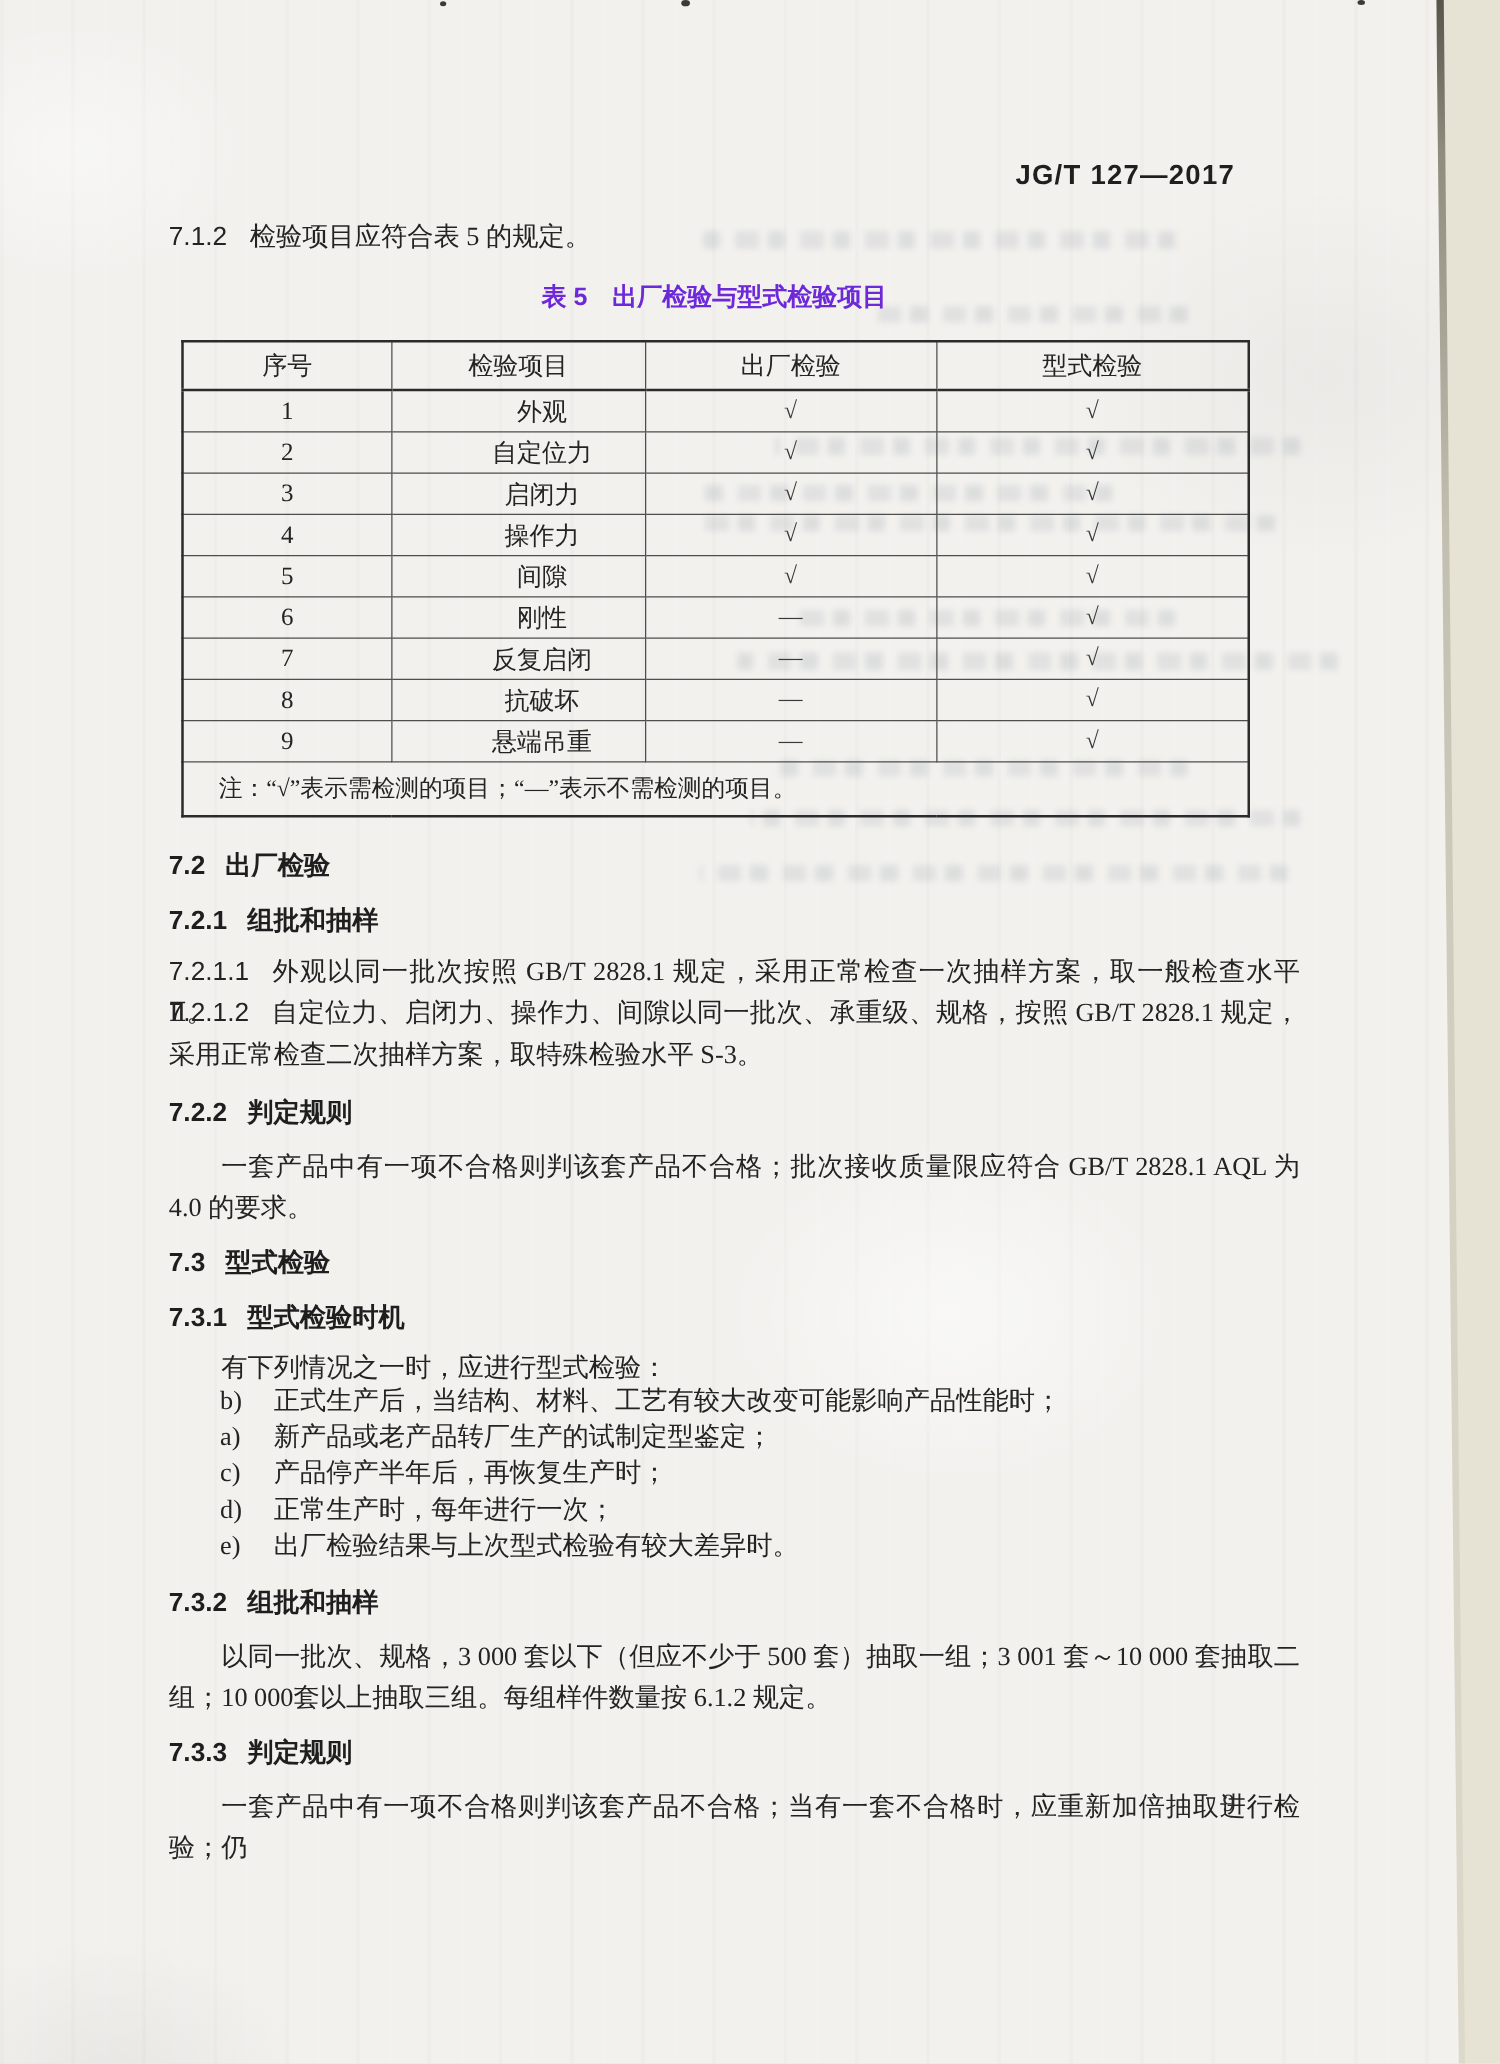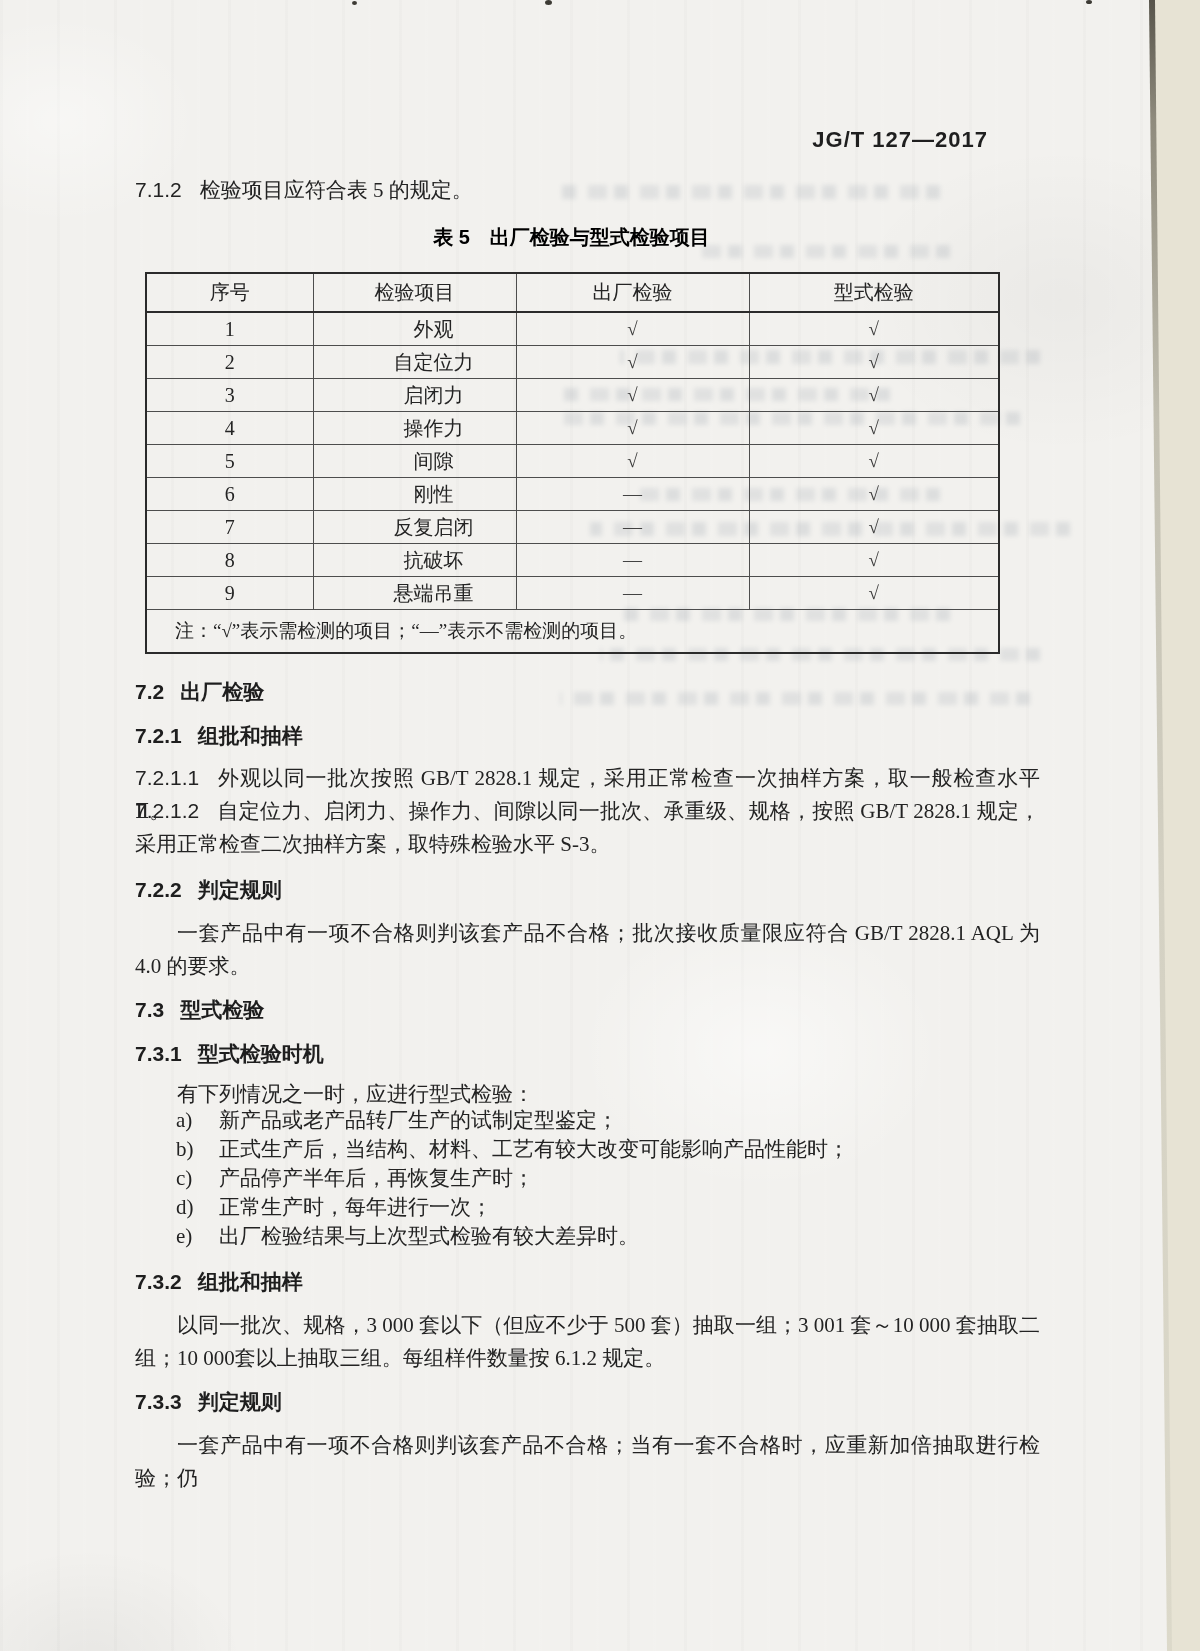--- a/index.html
+++ b/index.html
@@ -71,21 +71,21 @@
     position:absolute;left:135px;width:905px;margin:0;
     font-family:"Liberation Sans","DejaVu Sans",sans-serif;
     font-size:21px;font-weight:700;color:#1e1e1e;
   }
   .heading .clause{font-weight:700;margin-right:16px;}
 
   .tbl-title{
     position:absolute;top:224px;left:145px;width:853px;margin:0;
     text-align:center;
     font-family:"Liberation Sans","DejaVu Sans",sans-serif;
-    font-size:20px;font-weight:700;color:#000000;
+    font-size:20px;font-weight:700;color:#6d28d9;
   }
   table.insp{
     position:absolute;top:272px;left:145px;width:853px;
     border-collapse:collapse;table-layout:fixed;
     font-size:20px;color:#242424;
     background:transparent;
   }
   table.insp col.c1{width:167px;}
   table.insp col.c2{width:203px;}
   table.insp col.c3{width:233px;}
@@ -250,24 +250,24 @@
     </h3>
 
     <h4 class="heading" style="top:1040px;">
       <span class="clause">7.3.1</span><span>型式检验时机</span>
     </h4>
 
     <p class="body-par indent" style="top:1078px;">有下列情况之一时，应进行型式检验：</p>
 
     <div class="list731" style="top:1106px;">
       <div class="list-item">
+        <span class="marker">b)</span><span>正式生产后，当结构、材料、工艺有较大改变可能影响产品性能时；</span>
+      </div>
+      <div class="list-item">
         <span class="marker">a)</span><span>新产品或老产品转厂生产的试制定型鉴定；</span>
-      </div>
-      <div class="list-item">
-        <span class="marker">b)</span><span>正式生产后，当结构、材料、工艺有较大改变可能影响产品性能时；</span>
       </div>
       <div class="list-item">
         <span class="marker">c)</span><span>产品停产半年后，再恢复生产时；</span>
       </div>
       <div class="list-item">
         <span class="marker">d)</span><span>正常生产时，每年进行一次；</span>
       </div>
       <div class="list-item">
         <span class="marker">e)</span><span>出厂检验结果与上次型式检验有较大差异时。</span>
       </div>

